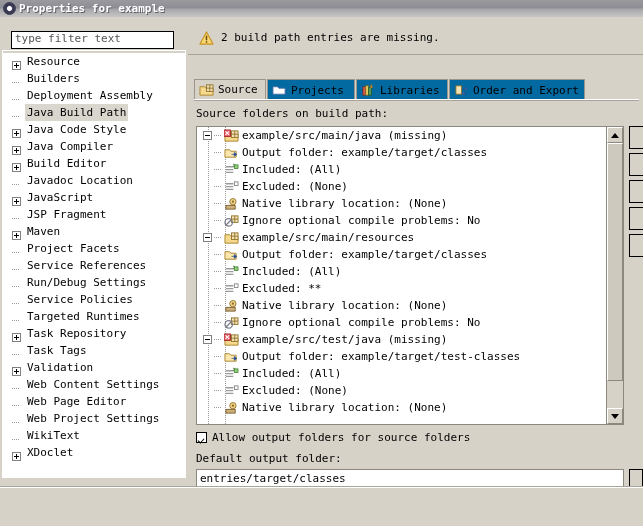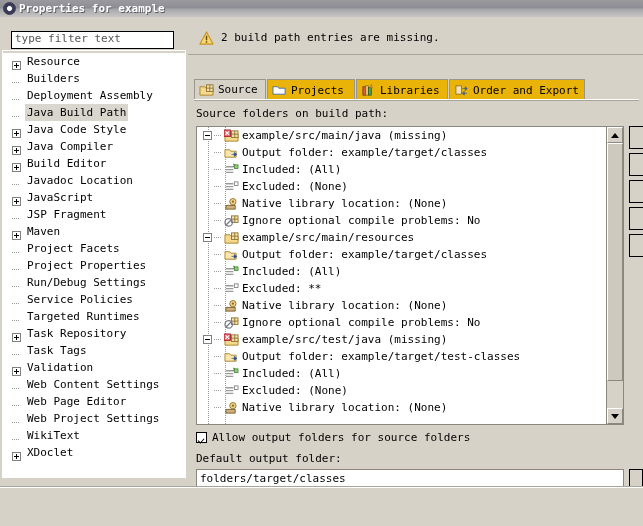--- a/index.html
+++ b/index.html
@@ -108,21 +108,21 @@
   .warntext{font-size:11px;white-space:nowrap;}
 
   .tabstrip{
     position:absolute;left:6px;top:62px;width:445px;height:21px;
   }
   .tab{
     position:absolute;top:0;height:21px;box-sizing:border-box;
     display:flex;align-items:center;
     border-left:1px solid #9b968c;border-right:1px solid #9b968c;border-top:1px solid #9b968c;
     font-size:11px;white-space:nowrap;
-    background:#eab308;
+    background:#0369a1;
   }
   .tab.active{
     background:#d6d2c8;border-bottom:1px solid #d6d2c8;
     font-weight:normal;
   }
   .tab .ticon{width:15px;height:14px;margin:0 4px 0 4px;flex:0 0 auto;}
   .tabunderline{
     position:absolute;left:6px;top:82px;width:445px;height:1px;background:#ffffff;
   }
   .tabunderline2{
@@ -286,21 +286,21 @@
         <div class="trow">
           <span class="twist plus"></span>
           <span class="tlabel">Maven</span>
         </div>
         <div class="trow">
           <span class="twist leaf"></span>
           <span class="tlabel">Project Facets</span>
         </div>
         <div class="trow">
           <span class="twist leaf"></span>
-          <span class="tlabel">Project Properties</span>
+          <span class="tlabel">Service References</span>
         </div>
         <div class="trow">
           <span class="twist leaf"></span>
           <span class="tlabel">Run/Debug Settings</span>
         </div>
         <div class="trow">
           <span class="twist leaf"></span>
           <span class="tlabel">Service Policies</span>
         </div>
         <div class="trow">
@@ -586,21 +586,21 @@
       <div class="sbtn"></div>
     </div>
 
     <div class="chkrow">
       <span class="chkbox"></span>
       <span>Allow output folders for source folders</span>
     </div>
 
     <div class="deflabel">Default output folder:</div>
     <div class="deffield">
-      <span class="v">folders/target/classes</span>
+      <span class="v">entries/target/classes</span>
     </div>
     <div class="sidebtn-clip"></div>
   </div>
 
   <div class="sepline"></div>
   <div class="bottombar">
     
     
   </div>
 </div>

